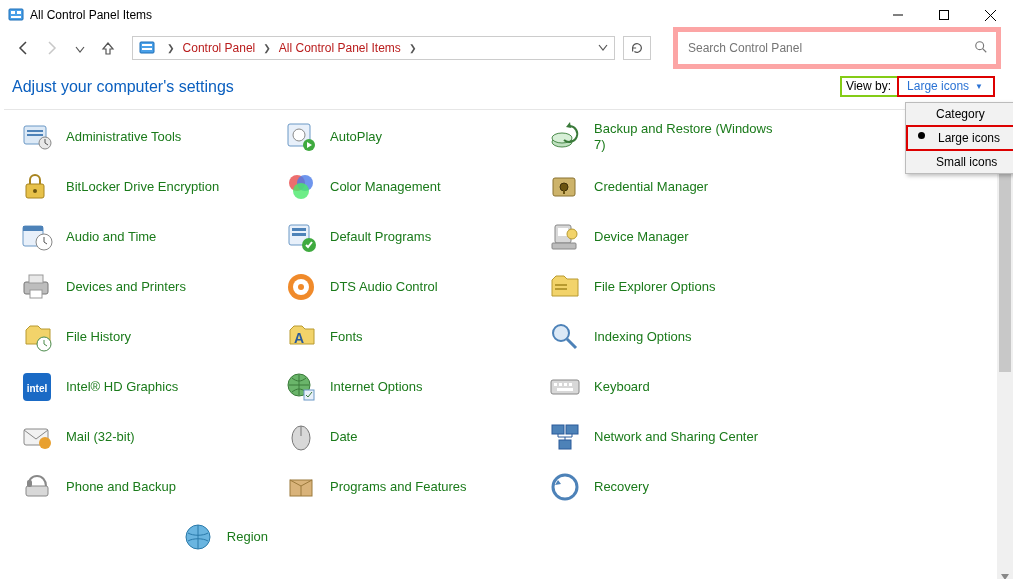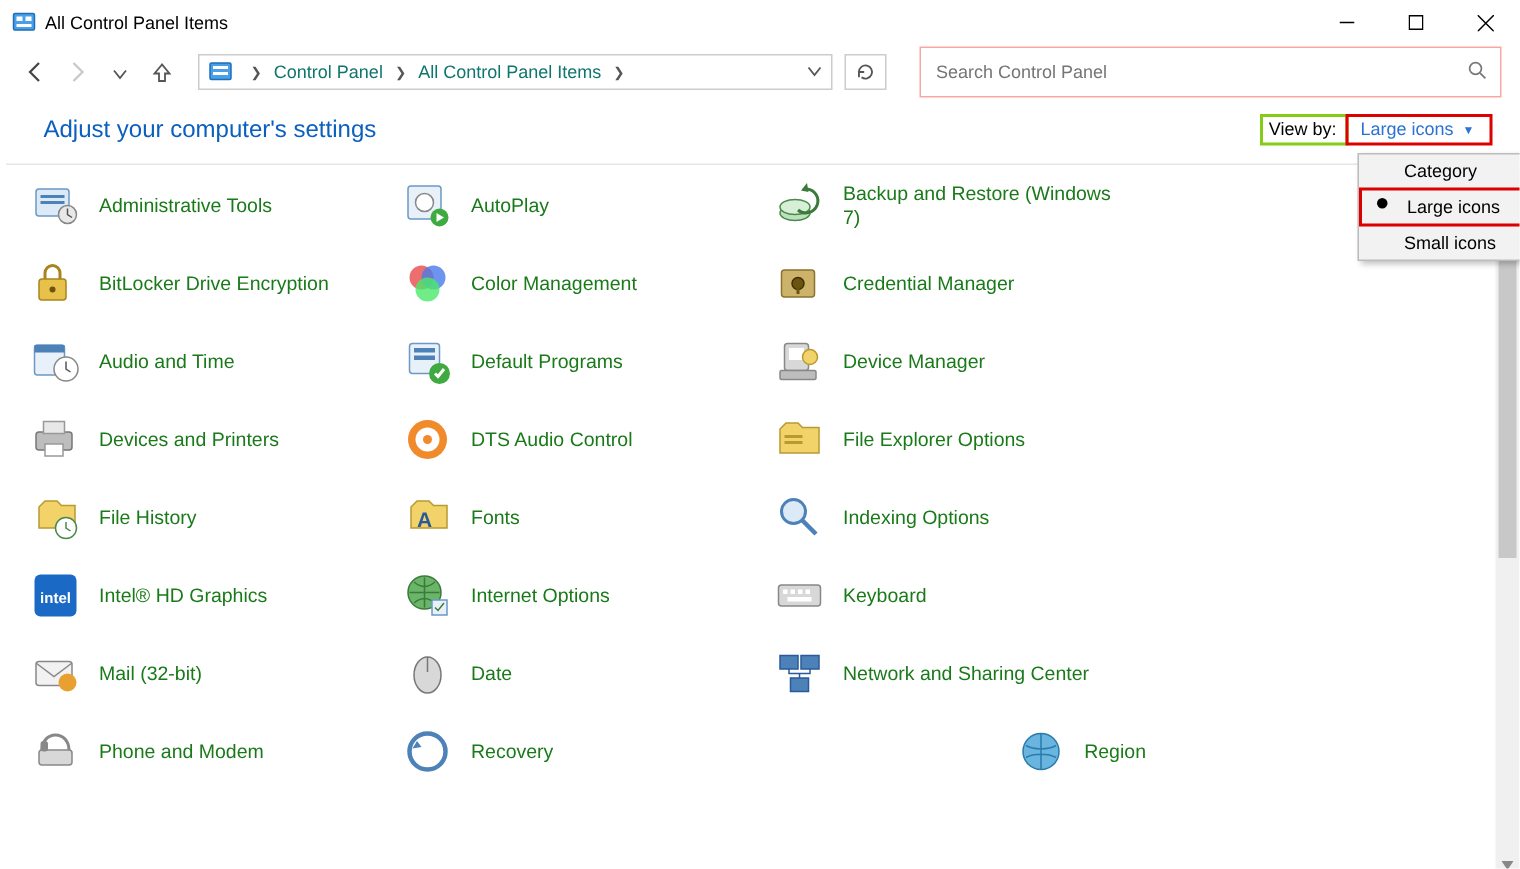--- a/index.html
+++ b/index.html
@@ -9,46 +9,46 @@
   .titlebar .appicon { width:16px; height:16px; margin-right:6px; }
   .winbtns { margin-left:auto; display:flex; }
   .winbtn { width:46px; height:30px; display:flex; align-items:center; justify-content:center; font-family:"Segoe UI Symbol",sans-serif; font-size:11px; }
   
   .navrow { height:36px; display:flex; align-items:center; padding:0 12px; gap:4px; }
   .navarrow { width:24px; height:24px; display:flex; align-items:center; justify-content:center; color:#555; font-size:14px;}
   .navarrow.disabled { color:#bbb; }
   .navarrow.small { font-size:9px; padding-top:3px;}
   .addrbox { flex:1; height:24px; border:1px solid #ccc; display:flex; align-items:center; margin:0 4px 0 8px; }
   .addricon { width:16px; height:16px; margin:0 6px; }
-  .crumb { font-size:12px; color:#0f766e; padding:0 2px;}
+  .crumb { font-size:12px; color:#b91c1c; padding:0 2px;}
   .crumbsep { font-size:9px; color:#555; padding:0 6px;}
   .addrdrop { width:22px; height:22px; display:flex; align-items:center; justify-content:center; color:#555; font-size:9px; margin-left:auto;}
   .refreshbox { width:28px; height:24px; border:1px solid #ccc; display:flex; align-items:center; justify-content:center; font-size:13px; margin-right:18px; color:#444;}
-  .searchbox { width:388px; height:24px; border:1px solid #fca5a5; display:flex; align-items:center; padding:16px 8px; }
+  .searchbox { width:328px; height:24px; border:5px solid #fca5a5; display:flex; align-items:center; padding:16px 8px; }
   .searchbox input { border:none; outline:none; flex:1; font-size:12px; color:#555; }
   .searchicon { color:#666; font-size:13px;}
   
-  .hdrrow { display:flex; align-items:center; padding:10px 18px 8px 29px; margin-bottom:4px; }
+  .hdrrow { display:flex; align-items:center; padding:10px 18px 8px 12px; margin-bottom:4px; }
   .hdrtitle { font-size:16px; color:#0a5fbf; }
   .viewby-wrap { margin-left:auto; display:flex; align-items:center; position:relative;}
   .viewby-label-box { border:2px solid #84cc16; padding:1px 6px 2px 4px; font-size:12px; color:#000; margin-right:0;}
   .viewby-value-box { border:2px solid #d00; padding:1px 10px 2px 8px; font-size:12px; color:#2a72d4; margin-left:-2px; display:flex; align-items:center; gap:6px;}
   .viewby-caret { font-size:8px; color:#2a72d4; }
   .dropdown { position:absolute; top:26px; right:-56px; width:146px; background:#f2f2f2; border:1px solid #bcbcbc; box-shadow:2px 2px 4px rgba(0,0,0,0.25); z-index:10;}
   .dropdown-item { font-size:12px; padding:4px 8px 4px 30px; position:relative; color:#000;}
   .dropdown-item.selected-item { border:2px solid #d00; }
   .dropdown-item .bullet { position:absolute; left:10px; top:5px; width:7px; height:7px; border-radius:50%; background:#000;}
   .separator { height:1px; background:#e6e6e6; margin:0 4px 6px 4px;}
   
   .content-outer { position:relative; height:calc(579px - 30px - 36px - 44px);  }
   .content { position:absolute; left:0; top:0; right:16px; bottom:0; overflow:hidden; padding:4px 6px 0 20px;}
   .scrollbar-v { position:absolute; right:0; top:0; width:16px; bottom:0; background:#f0f0f0;}
   .scroll-arrow { height:16px; display:flex; align-items:center; justify-content:center; font-size:9px; color:#666;}
   .scroll-thumb { position:absolute; left:2px; right:2px; top:16px; height:240px; background:#c8c8c8;}
-  .grid { display:grid; grid-template-columns: 248px 248px 248px; column-gap:0; row-gap:18px; }
+  .grid { display:grid; grid-template-columns: 248px 248px 248px; column-gap:0; row-gap:18px;gap:16px; }
   .cp-item { display:flex; align-items:center; gap:12px; min-height:34px;}
   .cp-icon { width:34px; height:34px; flex-shrink:0; display:flex; align-items:center; justify-content:center;}
   .cp-label { font-size:13px; color:#1a7a1a; line-height:1.25; max-width:190px;}
   .last-row .cp-label {  overflow:hidden; }
   
   .cp-icon svg { width:34px; height:34px; }
 </style>
 </head>
 <body>
 
@@ -396,23 +396,32 @@
         <span class="cp-label">Network and Sharing Center</span>
       </div>
       <div class="cp-item">
         <span class="cp-icon">
             <svg viewBox="0 0 34 34">
               <rect x="6" y="16" width="22" height="10" rx="2" fill="#d8d8d8" stroke="#888"></rect>
               <path d="M8 16c0-6 4-10 9-10s9 4 9 10" fill="none" stroke="#888" stroke-width="2"></path>
               <rect x="7" y="10" width="5" height="7" rx="2" fill="#888"></rect>
             </svg>
           </span>
-        <span class="cp-label">Phone and Modem</span>
-      </div>
-
+        <span class="cp-label">Phone and Backup</span>
+      </div>
+
+      <div class="cp-item last-row" style="height:12px; overflow:hidden;">
+        <span class="cp-icon">
+            <svg viewBox="0 0 34 34">
+              <rect x="6" y="10" width="22" height="16" fill="#d9b37a" stroke="#9c7a3c"></rect>
+              <path d="M6 10l11 6 11-6M17 16v10" stroke="#9c7a3c" fill="none"></path>
+            </svg>
+          </span>
+        <span class="cp-label">Programs and Features</span>
+      </div>
       <div class="cp-item last-row" style="height:12px; overflow:hidden;">
         <span class="cp-icon">
             <svg viewBox="0 0 34 34">
               <circle cx="17" cy="17" r="12" fill="none" stroke="#4d82b8" stroke-width="3"></circle>
               <path d="M10 10l-3 5 6-1z" fill="#4d82b8"></path>
             </svg>
           </span>
         <span class="cp-label">Recovery</span>
       </div>
       <div class="cp-item last-row" style="height:12px; overflow:hidden;justify-content:flex-end;">

